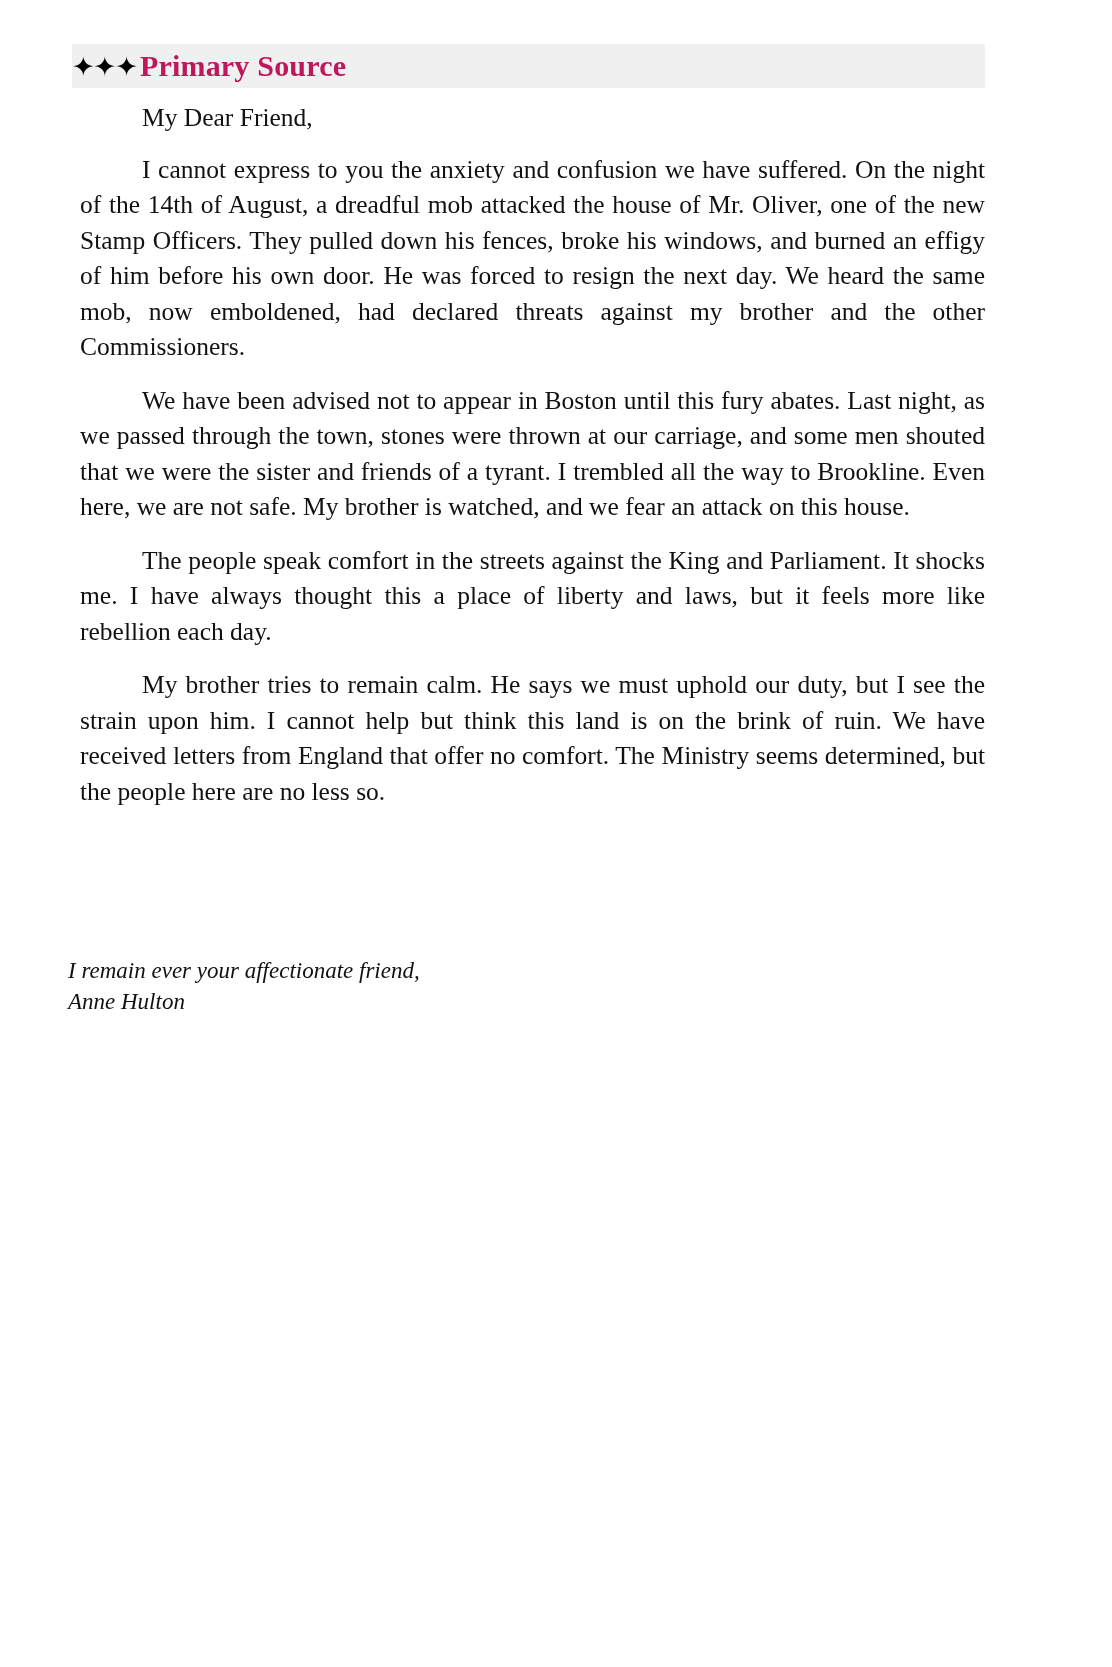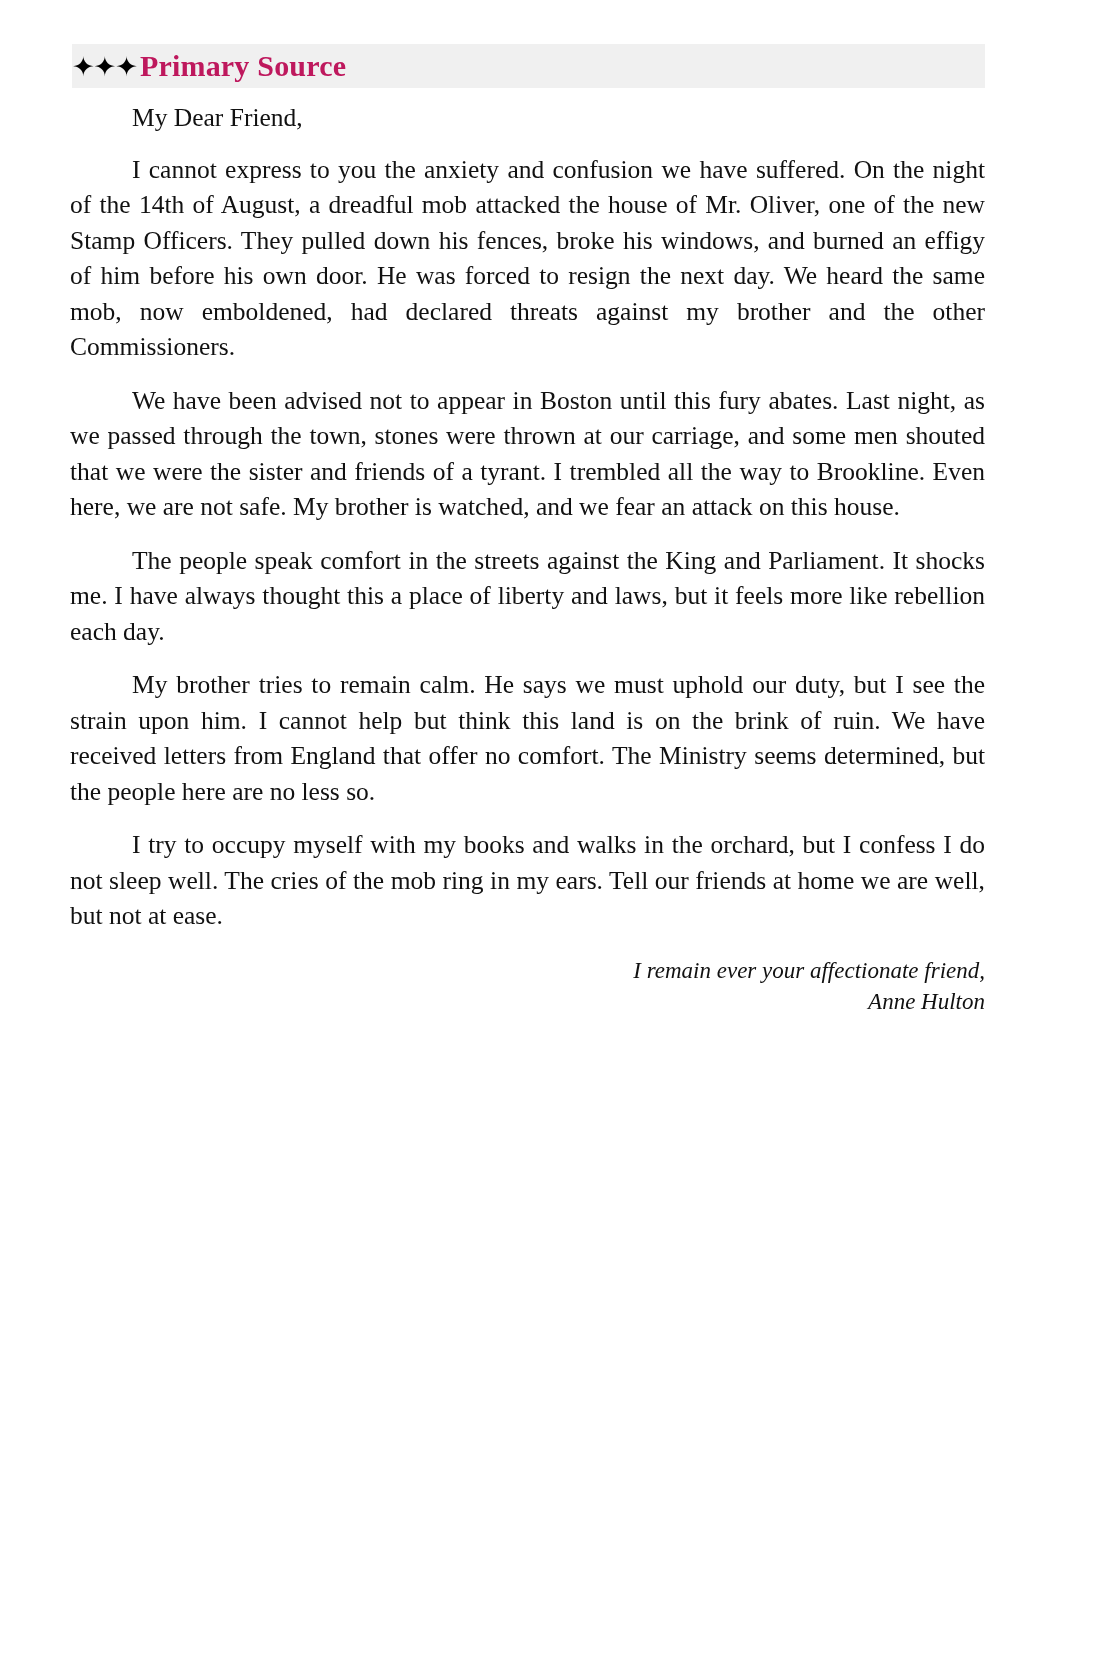--- a/index.html
+++ b/index.html
@@ -62,21 +62,21 @@
 
   
   .letter {
     position: absolute;
     left: 68px;
     top: 100px;
     width: 917px;
   }
 
   .letter p {
-    margin: 0 0 18px 2px;
+    margin: 0 0 18px 12px;
     font-size: 25.5px;
     line-height: 35.5px;
     text-align: justify;
     text-indent: 62px;
     color: #111111;
     font-family: "Liberation Serif", "DejaVu Serif", serif;
     hyphens: none;
   }
 
   .letter p.salutation {
@@ -88,21 +88,20 @@
   .letter p.last-para {
     margin-bottom: 0;
   }
 
   
   .signature {
     position: absolute;
     left: 68px;
     top: 955px;
     width: 917px;
-    text-align: right;
   }
   .signature div {
     font-style: italic;
     font-size: 23px;
     line-height: 31px;
     color: #111111;
     font-family: "Liberation Serif", "DejaVu Serif", serif;
   }
 </style>
 </head>
@@ -117,21 +116,20 @@
       <span class="source-title">Primary Source</span>
     </div>
   </div>
 
   <div class="letter">
     <p class="salutation">My Dear Friend,</p>
     <p>I cannot express to you the anxiety and confusion we have suffered. On the night of the 14th of August, a dreadful mob attacked the house of Mr. Oliver, one of the new Stamp Officers. They pulled down his fences, broke his windows, and burned an effigy of him before his own door. He was forced to resign the next day. We heard the same mob, now emboldened, had declared threats against my brother and the other Commissioners.</p>
     <p>We have been advised not to appear in Boston until this fury abates. Last night, as we passed through the town, stones were thrown at our carriage, and some men shouted that we were the sister and friends of a tyrant. I trembled all the way to Brookline. Even here, we are not safe. My brother is watched, and we fear an attack on this house.</p>
     <p>The people speak comfort in the streets against the King and Parliament. It shocks me. I have always thought this a place of liberty and laws, but it feels more like rebellion each day.</p>
     <p>My brother tries to remain calm. He says we must uphold our duty, but I see the strain upon him. I cannot help but think this land is on the brink of ruin. We have received letters from England that offer no comfort. The Ministry seems determined, but the people here are no less so.</p>
-    <p class="last-para">I try to occupy myself with my books and walks in the orchard, but I confess I do not sleep well. The cries of the mob ring in my ears. Tell our friends at home we are well, but not at ease.</p>
   </div>
 
   <div class="signature">
     <div>I remain ever your affectionate friend,</div>
     <div>Anne Hulton</div>
   </div>
 
 </div>
 
 </body></html>

